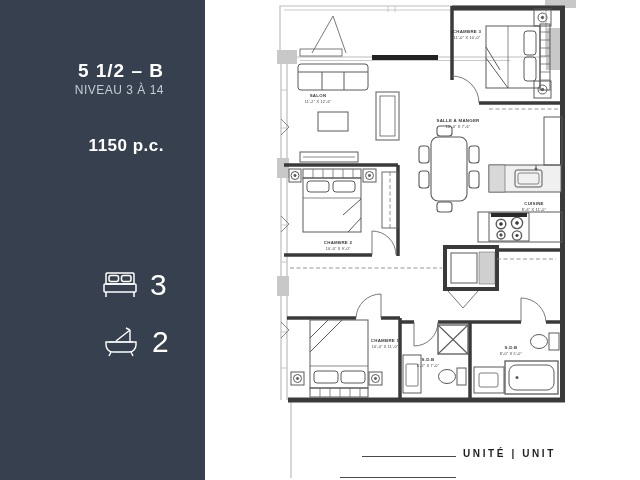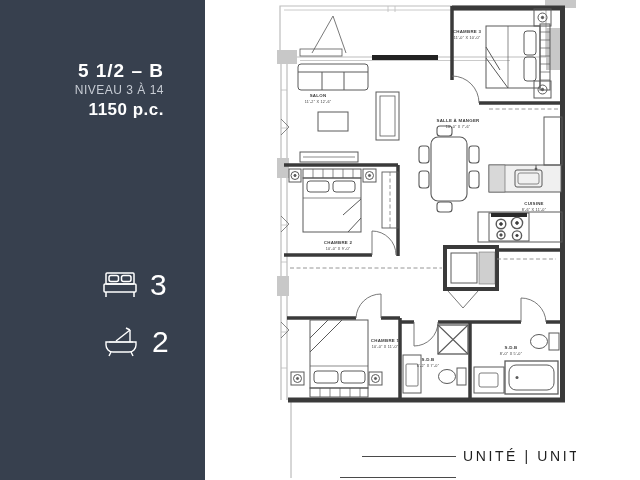--- a/index.html
+++ b/index.html
@@ -21,39 +21,40 @@
     color:#c7ccd4; font-size:12px; font-weight:400; letter-spacing:.5px;
     line-height:19px;
   }
   .info .units{
     color:#c7ccd4; font-size:14.5px; letter-spacing:.5px; margin-top:28px;
     line-height:17px;
   }
   .info .area{
     color:#ffffff; font-size:17px; font-weight:700; letter-spacing:.5px;
     line-height:20px;
+    margin-top:36px;
   }
   .stat{
     position:absolute; left:103px; display:flex; align-items:center; gap:13px;
   }
   .stat .num{ color:#ffffff; font-size:30px; font-weight:400; line-height:1; }
   .stat-beds{ top:270px; }
   .stat-baths{ top:326px; }
   
   .plan-svg{ position:absolute; left:0; top:0; }
   .plan-label{ font-family:"Liberation Sans", sans-serif; fill:#3a3a3a; }
   .room-name{ font-size:4.4px; font-weight:700; letter-spacing:.25px; }
   .room-dims{ font-size:3.8px; letter-spacing:.2px; }
   
   .fill-line{ position:absolute; border-top:1px solid #4a4a4a; }
   .line-unit{ left:362px; top:456px; width:94px; }
   .line-rent{ left:340px; top:477px; width:116px; }
   .fill-label{
-    position:absolute; left:463px; color:#1f1f1f; font-size:14px;
-    letter-spacing:2.6px; font-weight:400; white-space:nowrap;
+    position:absolute; left:463px; color:#1f1f1f; font-size:10px;
+    letter-spacing:2.6px; font-weight:700; white-space:nowrap;
   }
   .label-unit{ top:448px; }
   .label-rent{ top:469px; }
 </style>
 </head>
 <body>
 
 <div class="canvas">
 
   <svg class="plan-svg" width="640" height="480" viewBox="0 0 640 480">

